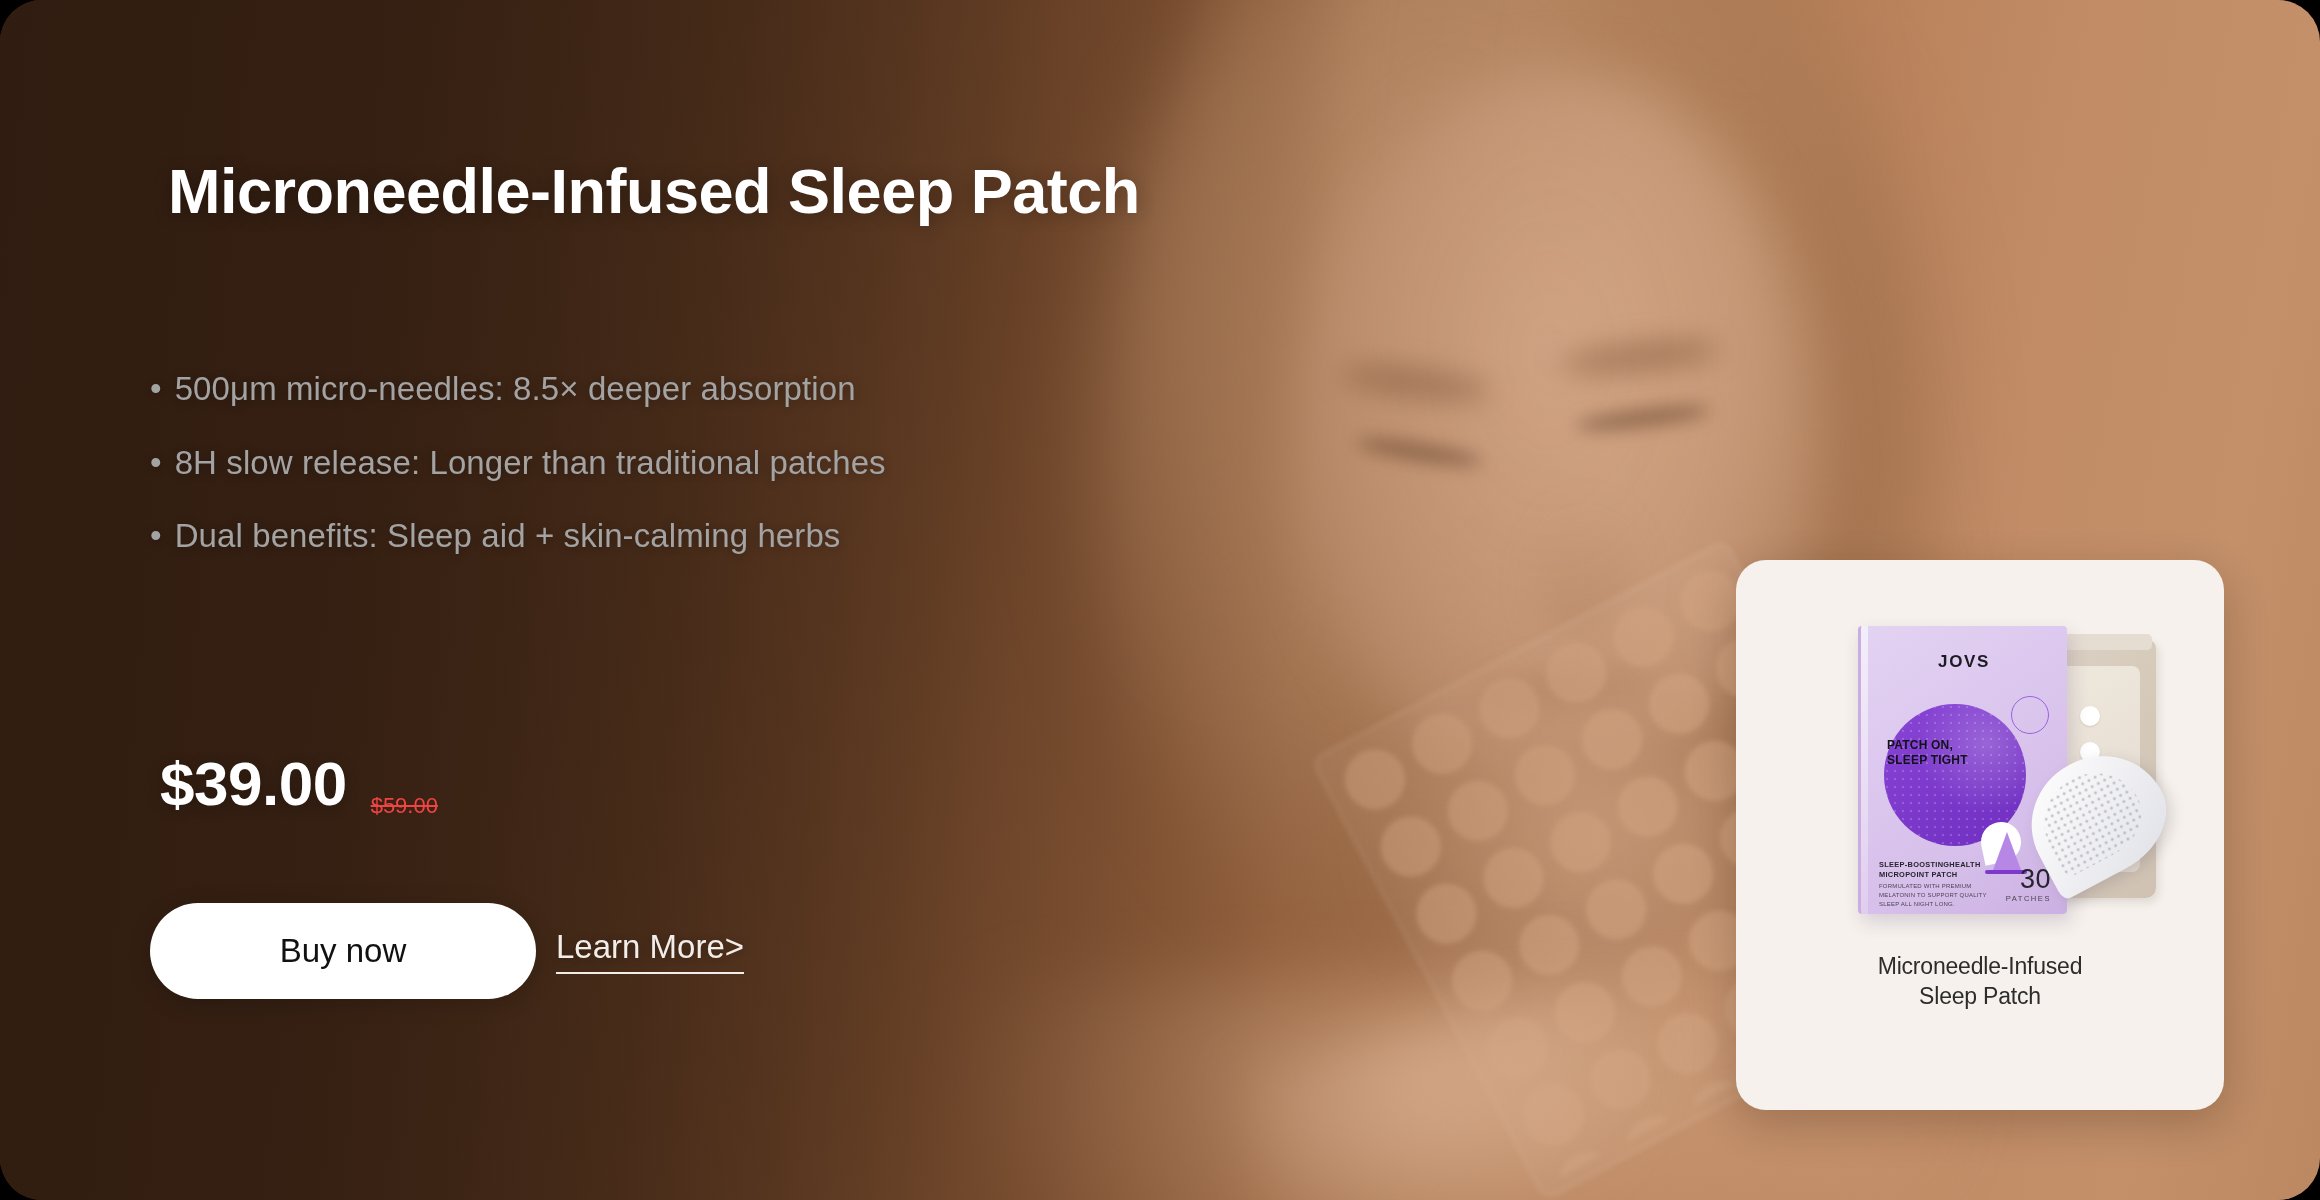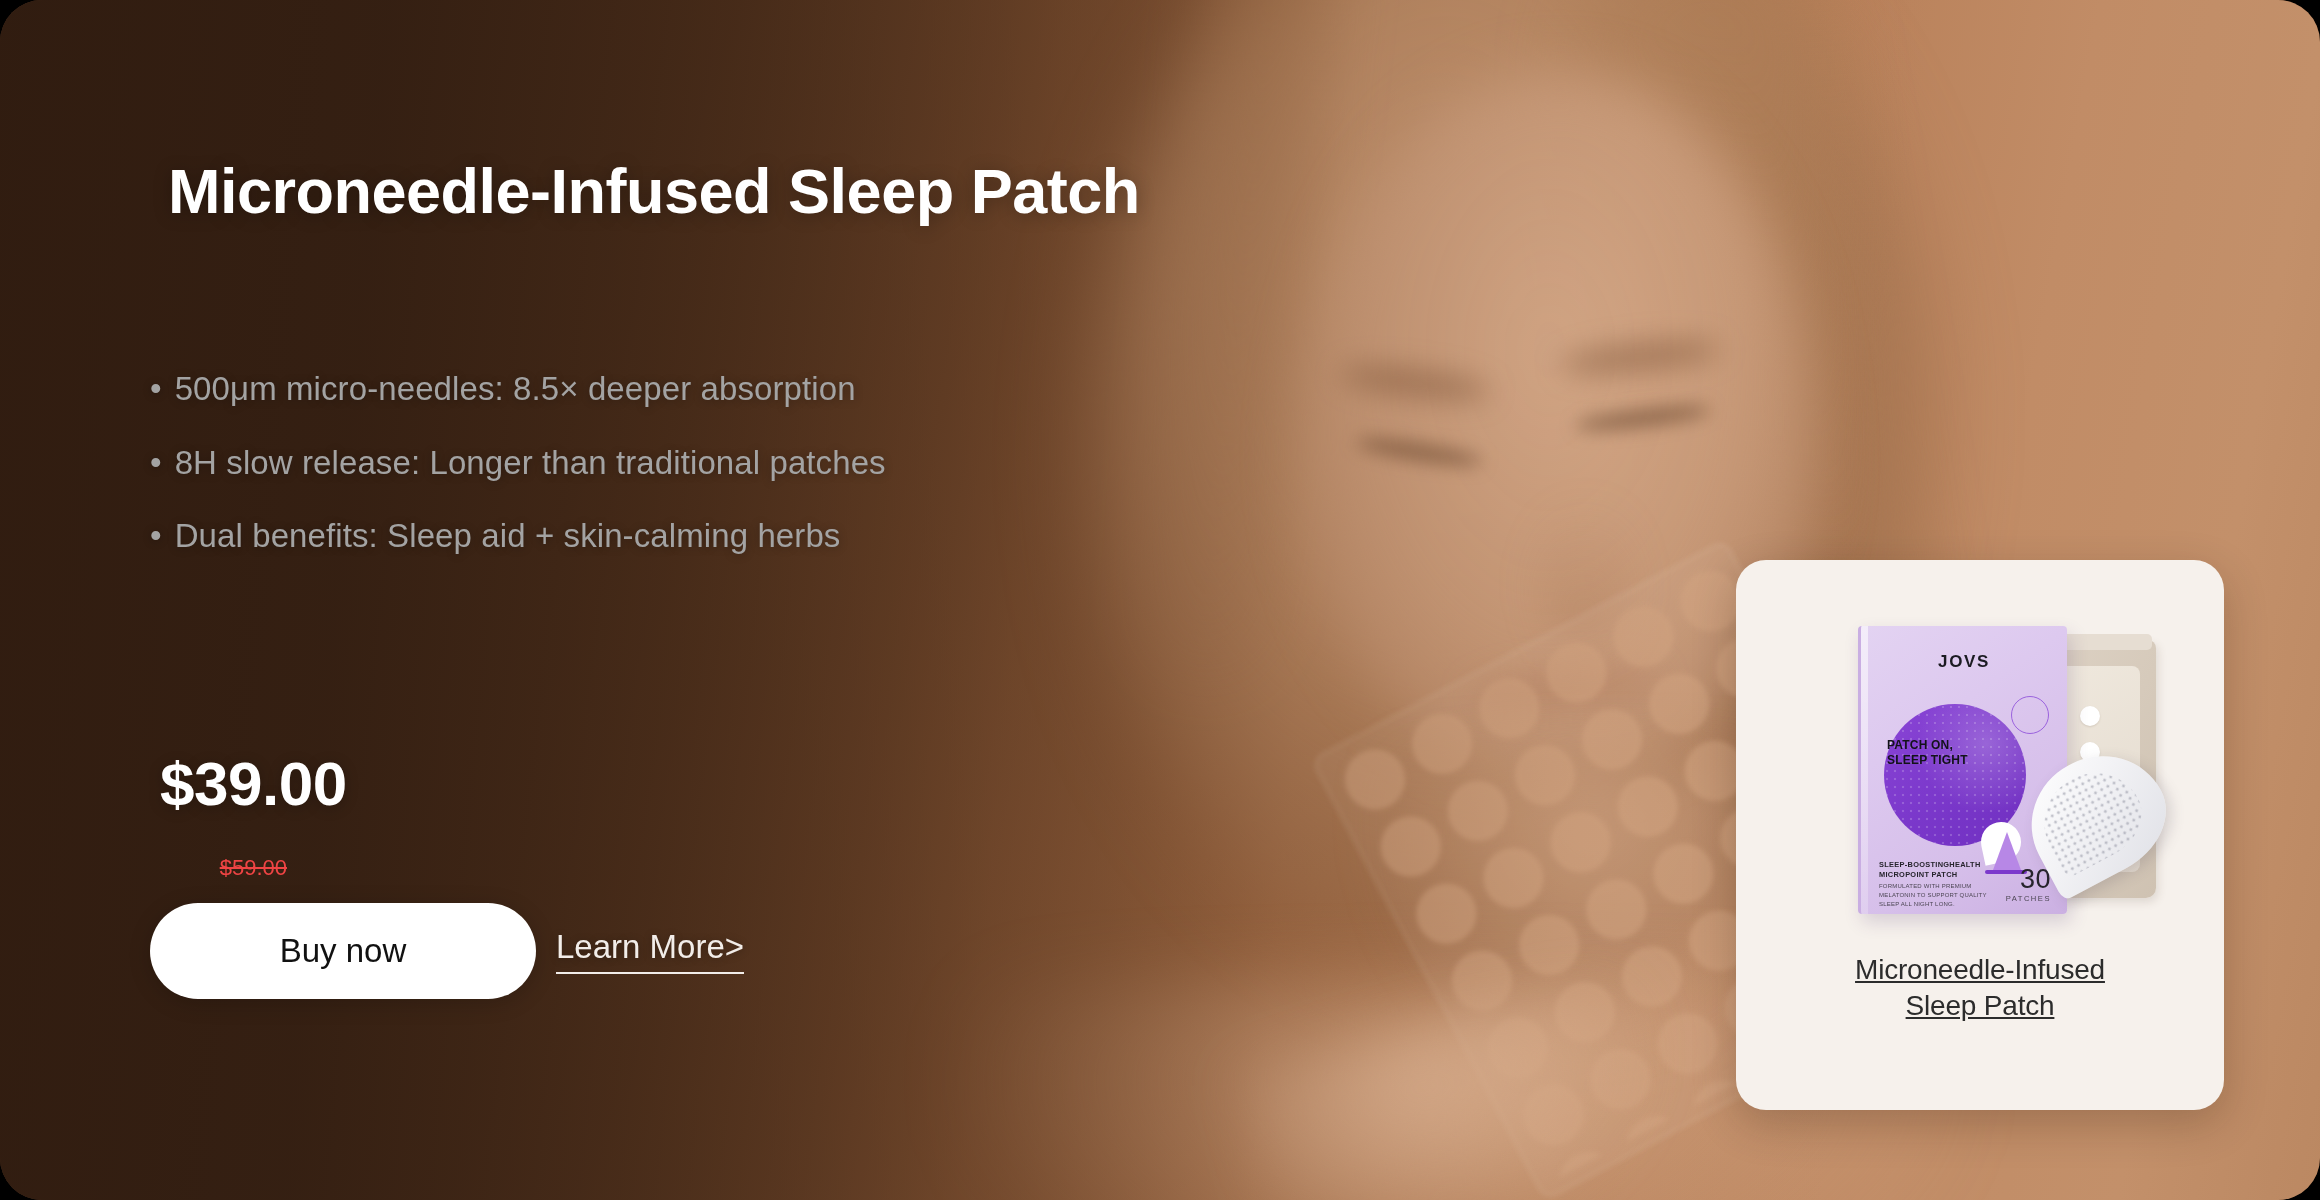--- a/index.html
+++ b/index.html
@@ -215,23 +215,22 @@
     text-shadow: 0 1px 10px rgba(0,0,0,0.3);
     white-space: nowrap;
   }
   .bullets li .dot { margin-right: 13px; }
 
   .price-row {
     position: absolute;
     left: 160px;
     top: 748px;
     display: flex;
-    align-items: center;
-    gap: 36px;
-    flex-direction: column;
+    align-items: flex-end;
+    gap: 24px;
   }
   .price-now {
     font-size: 62px;
     font-weight: 700;
     color: #ffffff;
     letter-spacing: -0.5px;
     text-shadow: 0 2px 14px rgba(0,0,0,0.25);
   }
   .price-was {
     font-size: 22px;
@@ -460,25 +459,24 @@
     border-radius: 62% 62% 62% 10% / 70% 70% 56% 14%;
     background-image: radial-gradient(circle at 2px 2px, rgba(150,152,166,0.55) 1.2px, rgba(150,152,166,0) 1.8px);
     background-size: 7px 7px;
   }
 
   .card-caption {
     position: absolute;
     left: 0; top: 392px;
     width: 100%;
     text-align: center;
-    font-size: 28px;
+    font-size: 23px;
     line-height: 1.3;
     color: #2c2c2c;
     letter-spacing: -0.2px;
-    text-decoration: underline;
   }
 </style>
 </head>
 <body>
 
 <div id="banner">
 
   <div class="bg-photo">
     <div class="bg-base"></div>
     <div class="hair"></div>

